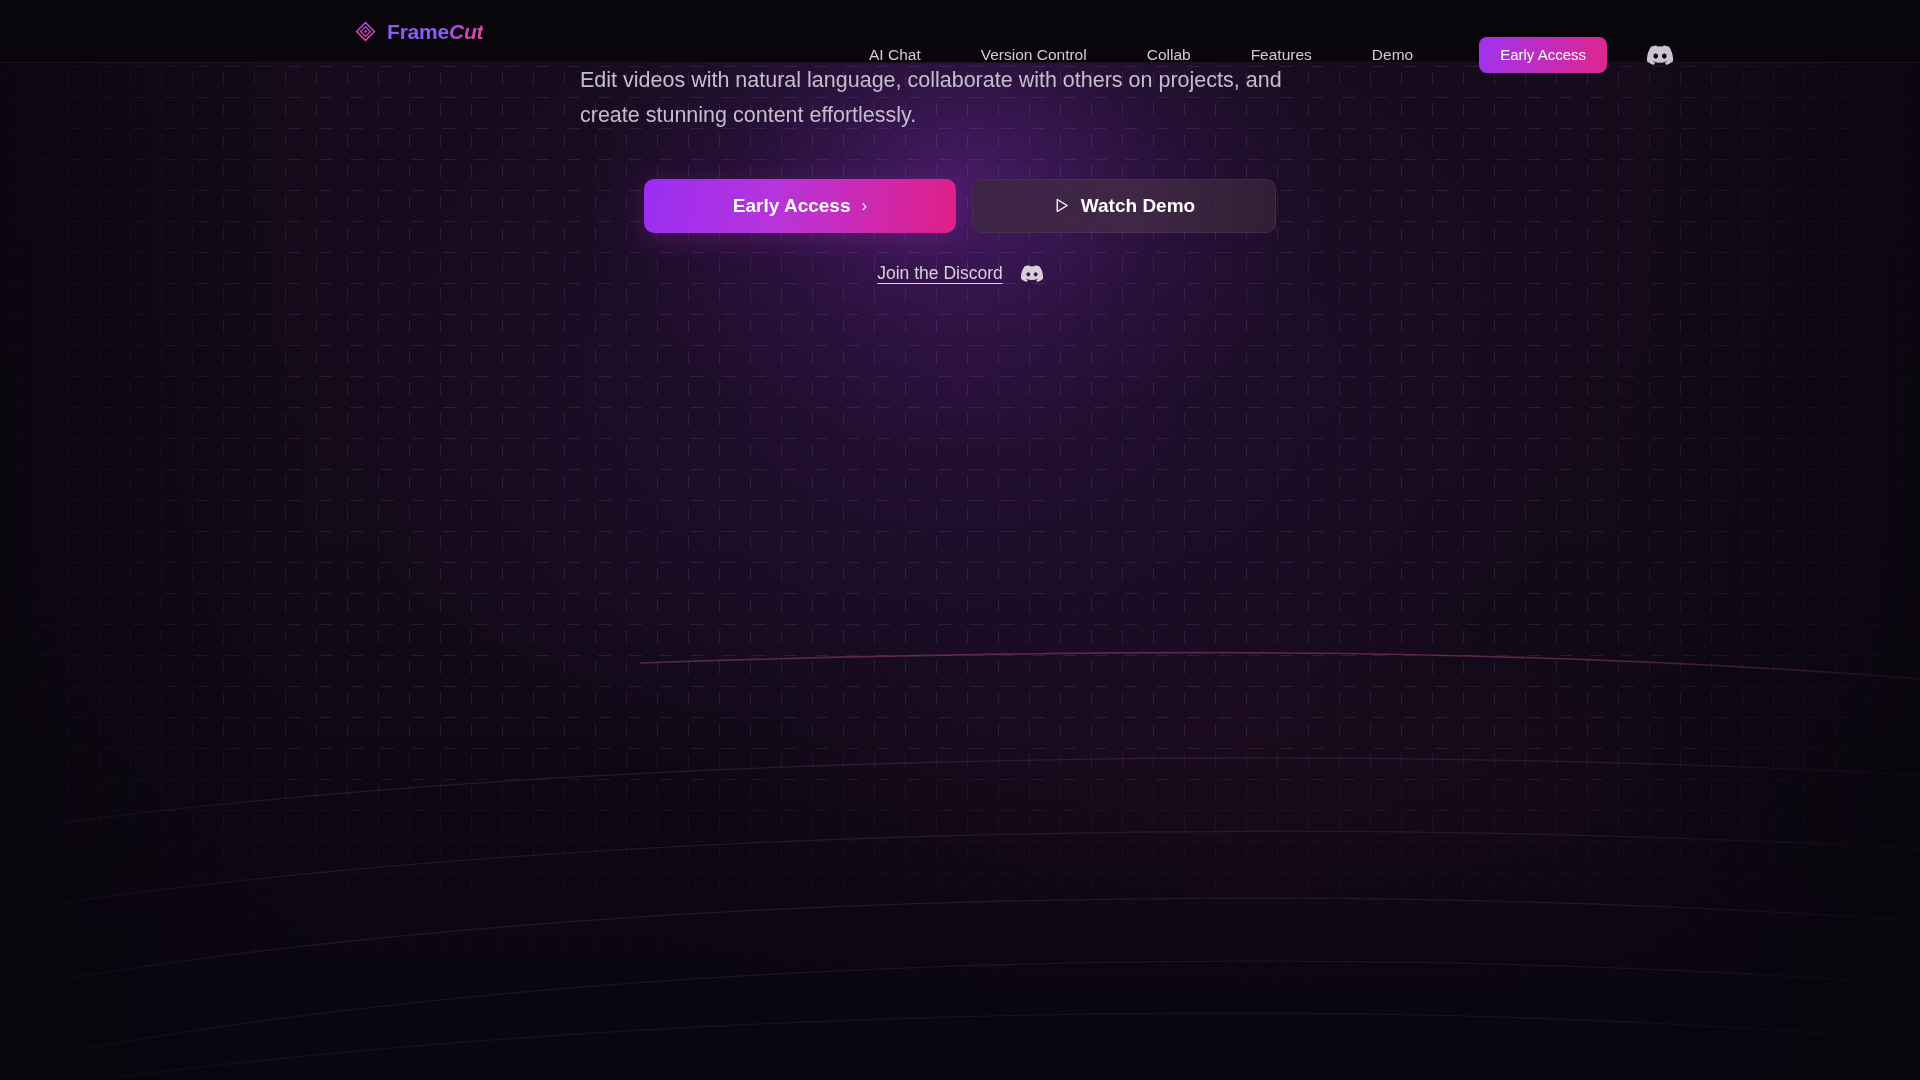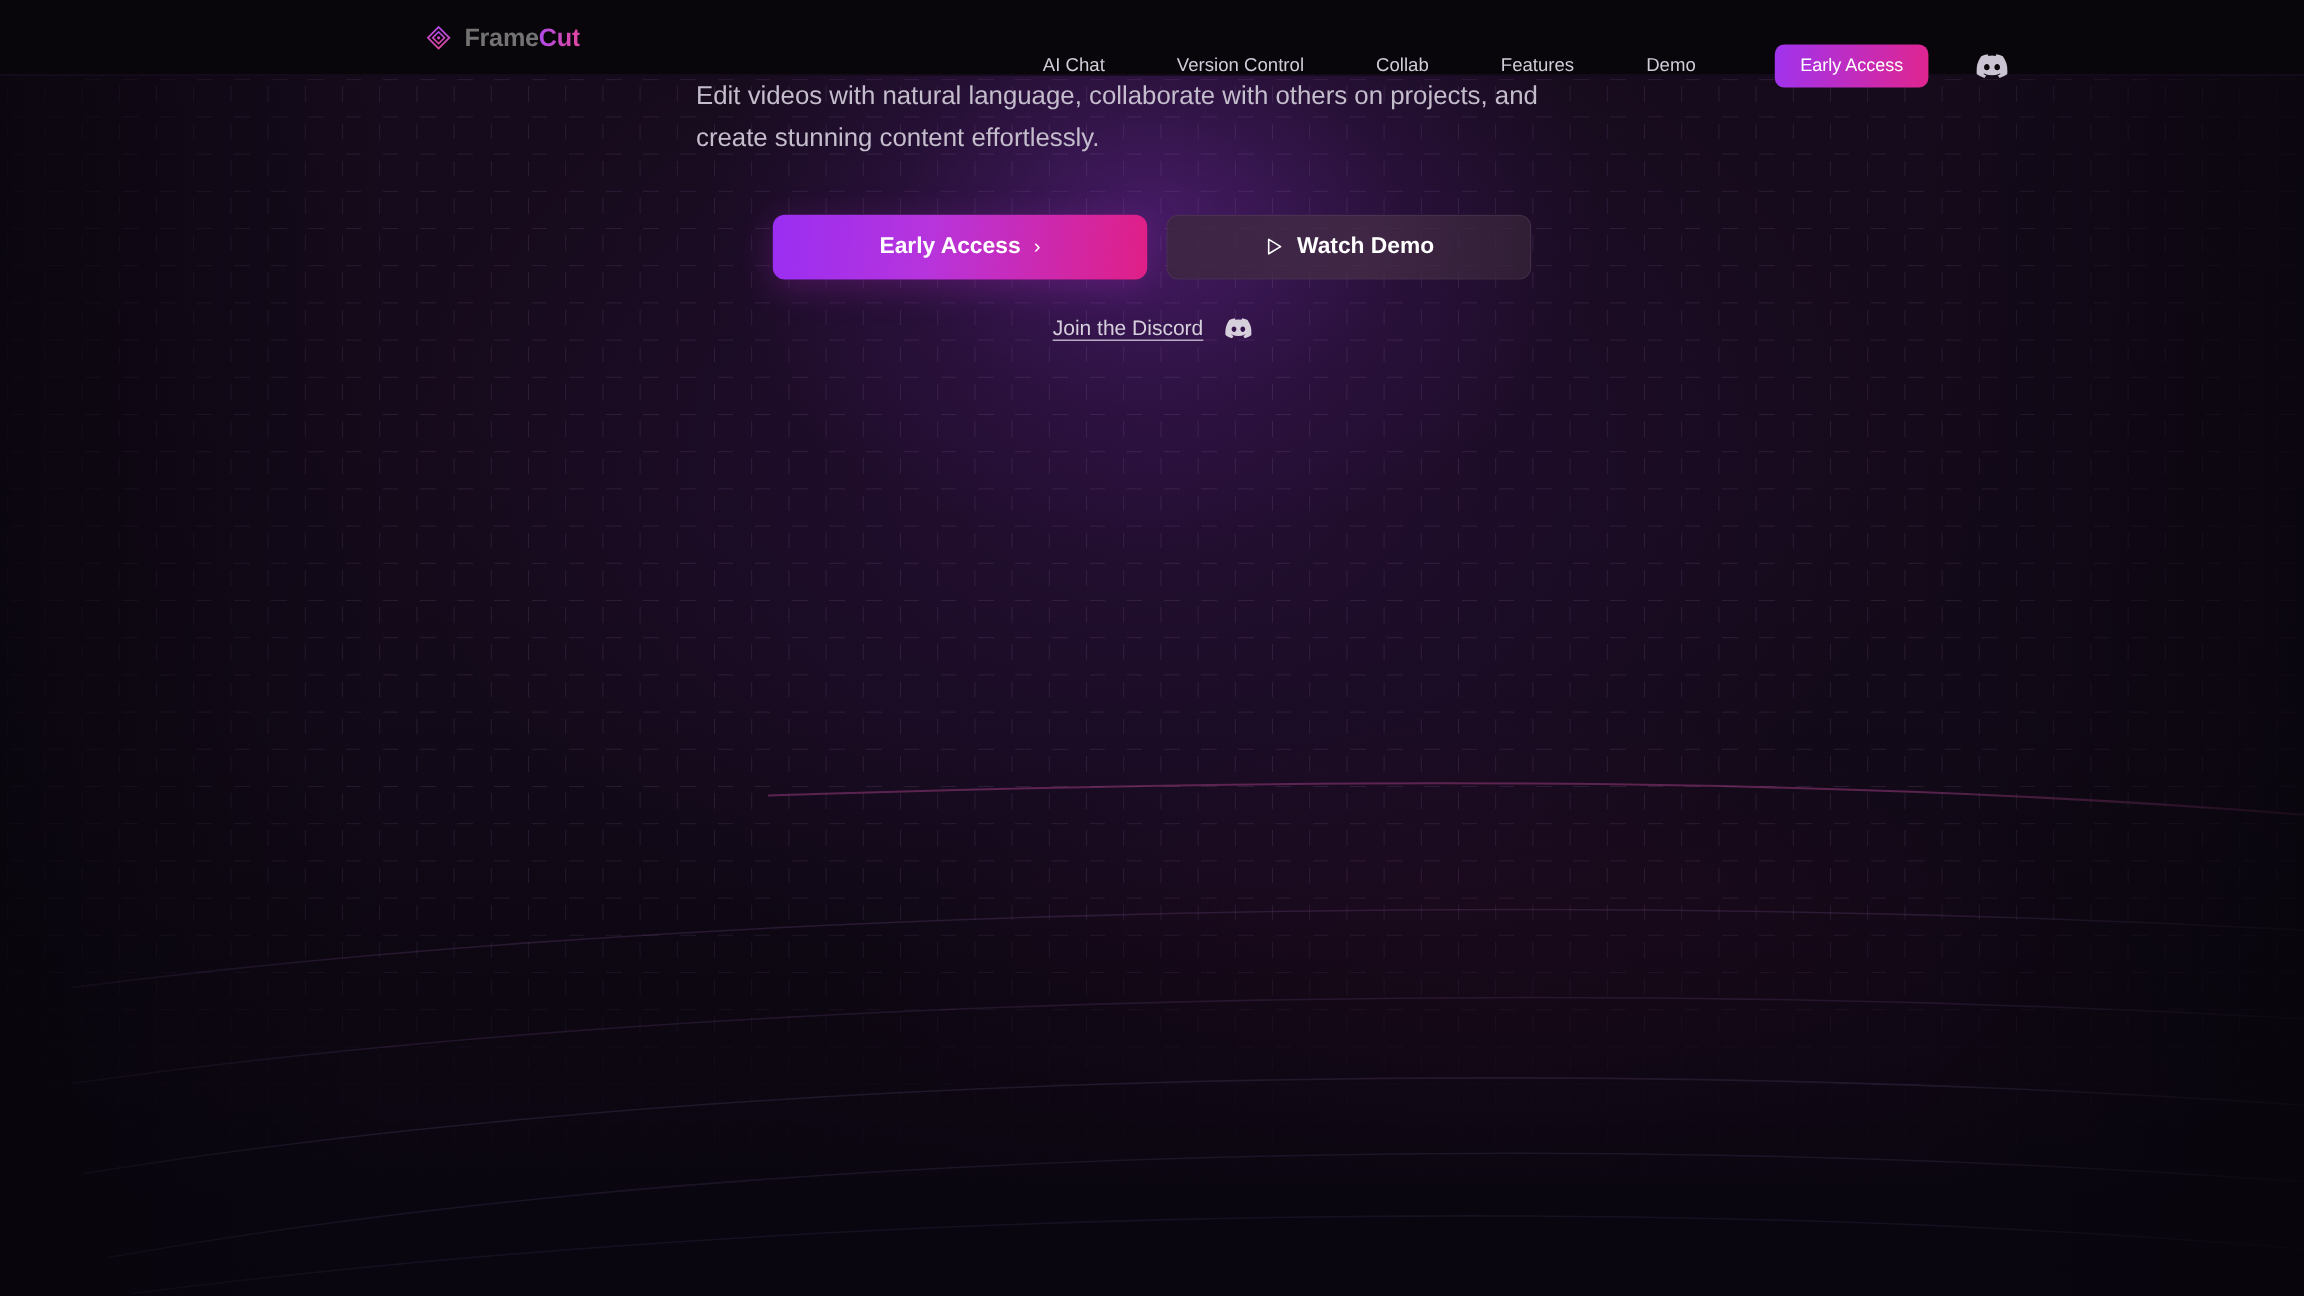--- a/index.html
+++ b/index.html
@@ -41,25 +41,25 @@
     display:flex; align-items:center; gap:11px;
     cursor:pointer;
   }
   .logo-mark { width:21px; height:21px; display:block; }
   .logo-text {
     font-size:21px; font-weight:bold;
     letter-spacing:-0.2px;
     line-height:1;
     white-space:nowrap;
   }
-  .logo-frame { color:#737373; }
+  .logo-frame { color:#8b5cf6; }
   .logo-cut {
     background:linear-gradient(90deg,#b14ae8 0%,#e0479f 100%);
     -webkit-background-clip:text; background-clip:text;
-    -webkit-text-fill-color:transparent; color:transparent;
+    -webkit-text-fill-color:transparent; color:transparent;font-style:italic;
   }
 
   
   .nav {
     position:absolute; left:869px; top:0;
     height:63px;
     display:flex; align-items:center; gap:12px;margin-top:23px;
   }
   .nav-link {
     font-size:15.5px;

